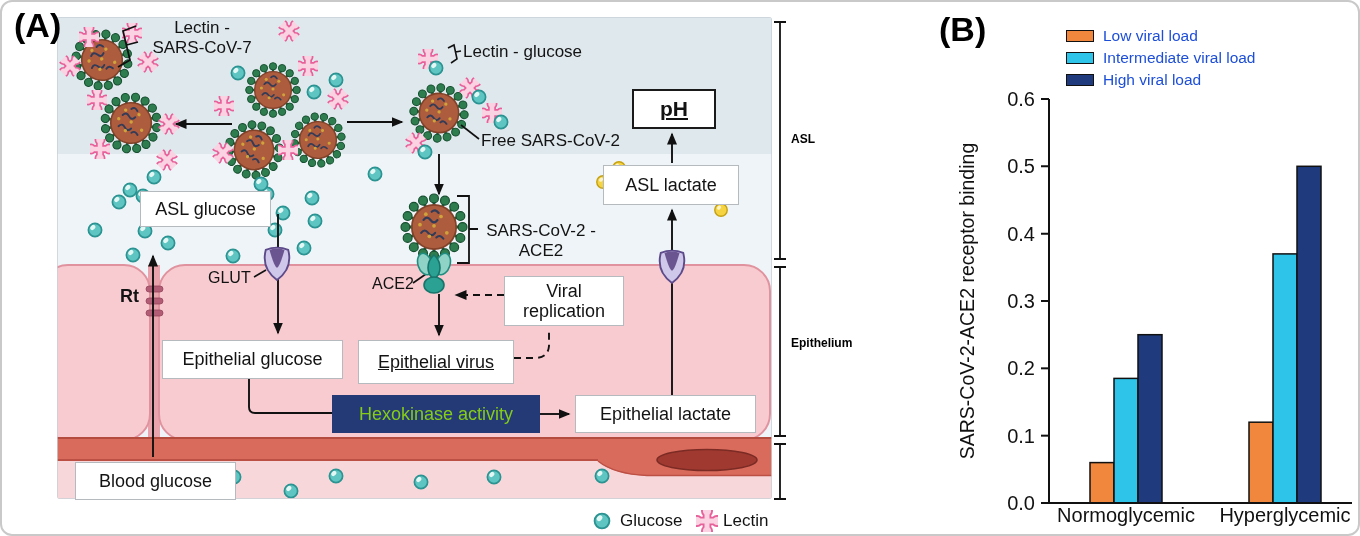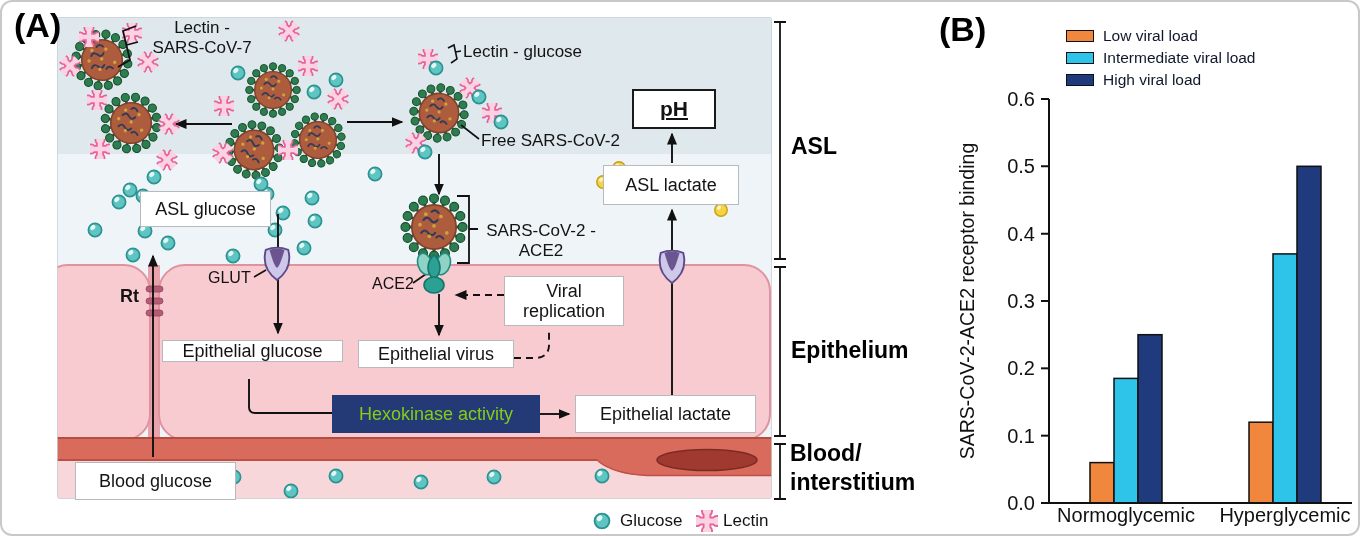--- a/index.html
+++ b/index.html
@@ -8,23 +8,23 @@
     font-family:"Liberation Sans", sans-serif;color:#131313;}
   svg{position:absolute;left:0;top:0;}
   svg text{font-family:"Liberation Sans", sans-serif;fill:#111;}
   .plabel{position:absolute;font-weight:700;font-size:34px;color:#000;line-height:1;}
   .box{position:absolute;background:#fff;border:1px solid #b4babd;display:flex;align-items:center;
     justify-content:center;text-align:center;font-size:18px;box-sizing:border-box;line-height:1.12;z-index:3;}
   .ph{border:2px solid #1a1a1a;font-weight:700;font-size:21px;text-decoration:underline;}
   .hexo{background:#243a76;color:#84cc16;border:none;font-size:18px;}
   .lbl{position:absolute;font-size:17px;line-height:1.15;z-index:3;white-space:nowrap;}
   .center{text-align:center;white-space:normal;}
-  .sec{position:absolute;font-weight:700;font-size:23px;color:#000;line-height:1.25;z-index:3;white-space:nowrap;}
+  .sec{position:absolute;font-weight:700;font-size:12px;color:#000;line-height:1.25;z-index:3;white-space:nowrap;}
   .legend-b{position:absolute;left:1064px;top:25px;display:flex;flex-direction:column;gap:4px;z-index:3;}
-  .lrow{display:flex;align-items:center;gap:9px;font-size:15.5px;color:#0f172a;}
+  .lrow{display:flex;align-items:center;gap:9px;font-size:15.5px;color:#1d4ed8;}
   .swatch{width:28px;height:12px;border:1.6px solid #111;box-sizing:border-box;flex:none;}
 </style>
 </head>
 <body>
 
 <div class="figure">
 
   <svg id="artA" width="1360" height="536">
     <defs>
       <clipPath id="diagClip">
@@ -269,33 +269,29 @@
   <div class="lbl center" style="left:480px;top:219px;width:118px;">
     <div>SARS-CoV-2 -</div>
     <div>ACE2</div>
   </div>
   <div class="lbl" style="left:370px;top:273px;font-size:16px;">ACE2</div>
 
   <div class="box" style="left:138px;top:189px;width:131px;height:36px;">ASL glucose</div>
   <div class="lbl" style="left:118px;top:284px;font-size:18px;font-weight:700;">Rt</div>
   <div class="lbl" style="left:206px;top:267px;font-size:16px;">GLUT</div>
 
-  <div class="box" style="left:160px;top:338px;width:181px;height:22px;">Epithelial glucose</div>
-  <div class="box" style="left:356px;top:338px;width:156px;height:28px;">Epithelial virus</div>
+  <div class="box" style="left:160px;top:338px;width:181px;height:39px;">Epithelial glucose</div>
+  <div class="box" style="left:356px;top:338px;width:156px;height:44px;text-decoration:underline;">Epithelial virus</div>
   <div class="box" style="left:502px;top:274px;width:120px;height:50px;">Viral replication</div>
   <div class="box hexo" style="left:330px;top:393px;width:208px;height:38px;">Hexokinase activity</div>
   <div class="box" style="left:573px;top:393px;width:181px;height:38px;">Epithelial lactate</div>
   <div class="box" style="left:73px;top:460px;width:161px;height:38px;">Blood glucose</div>
 
   <div class="sec" style="left:789px;top:130px;">ASL</div>
   <div class="sec" style="left:789px;top:334px;">Epithelium</div>
-  <div class="sec" style="left:788px;top:437px;">
-    <div>Blood/</div>
-    <div>interstitium</div>
-  </div>
 
   <div class="lbl" style="left:618px;top:509px;">Glucose</div>
   <div class="lbl" style="left:721px;top:509px;">Lectin</div>
 
   <div class="plabel" style="left:937px;top:10px;">(B)</div>
   <div class="legend-b">
     <div class="lrow">
       <span class="swatch" style="background: rgb(240, 135, 60);"></span>
       <span>Low viral load</span>
     </div>

